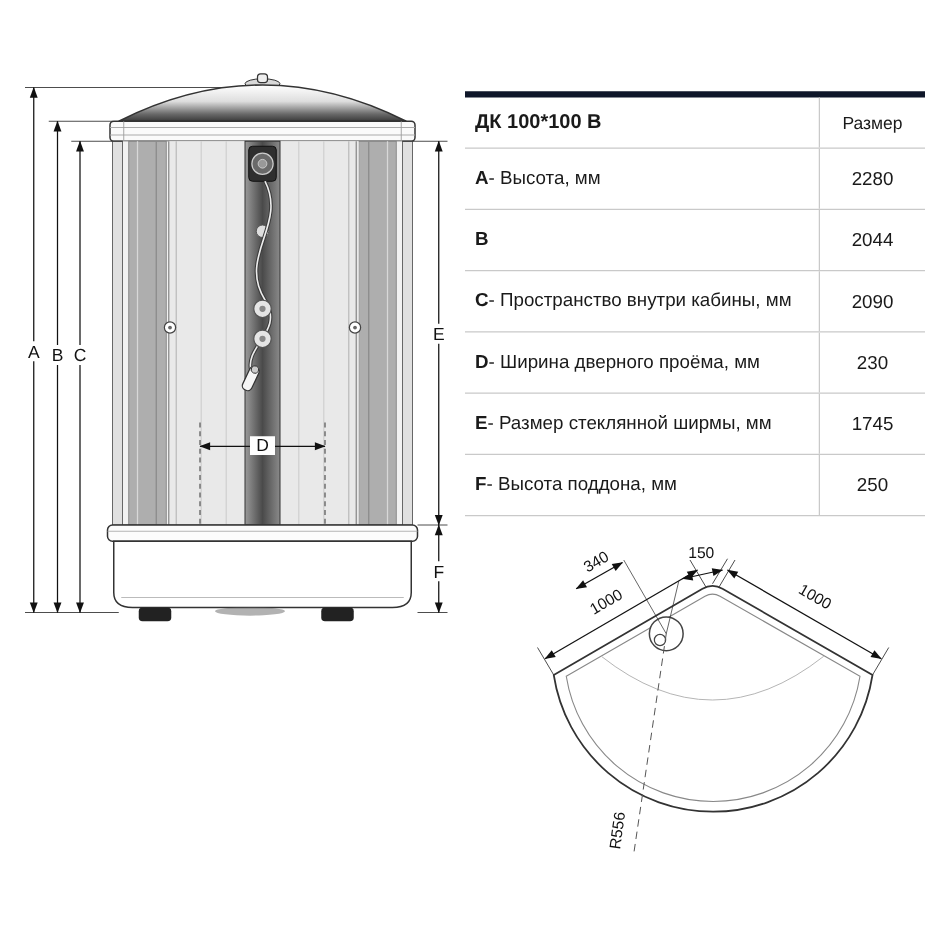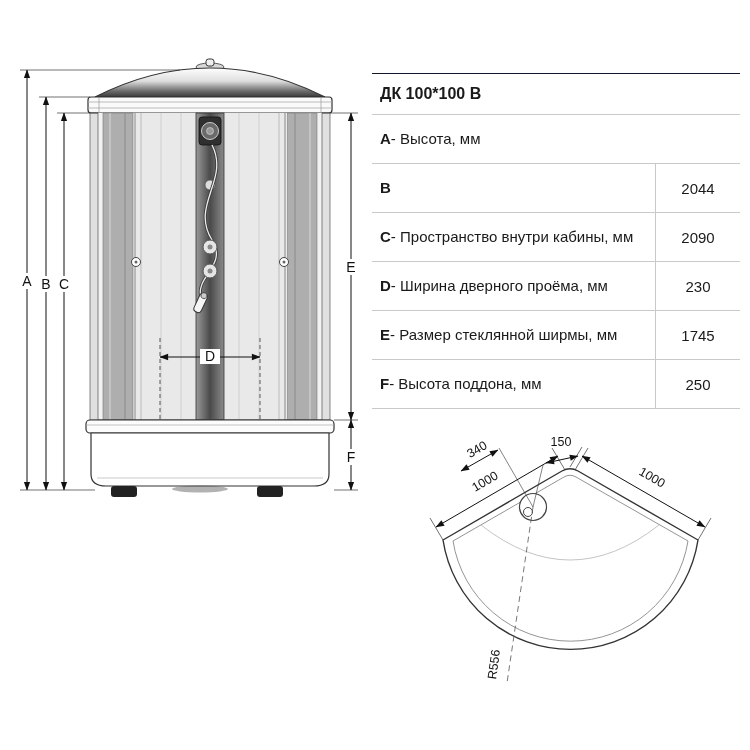--- a/index.html
+++ b/index.html
@@ -2,21 +2,21 @@
 <html><head>
 <meta charset="utf-8">
 <style>
   html,body{margin:0;padding:0;background:#fff;}
   .page{position:relative;width:750px;height:750px;background:#ffffff;overflow:hidden;
         font-family:"Liberation Sans",sans-serif;color:#1a1a1a;}
 
   
   .spec-table{position:absolute;left:372px;top:73px;width:368px;}
   .trow{display:flex;align-items:stretch;border-bottom:1px solid #c9c9c9;min-height:48px;}
-  .trow.head{border-top:1px solid #0f172a;min-height:40px;}
+  .trow.head{border-top:5px solid #0f172a;min-height:40px;}
   .cell-name{flex:1;display:flex;align-items:center;padding:4px 10px 4px 8px;font-size:15px;line-height:1.15;}
   .cell-val{width:84px;border-left:1px solid #c9c9c9;display:flex;align-items:center;justify-content:center;font-size:15px;}
   .head .cell-name{font-weight:bold;font-size:16px;}
   .head .cell-val{font-size:14px;}
   .letter{font-weight:bold;}
 
   svg text{font-family:"Liberation Sans",sans-serif;fill:#111;}
 </style>
 </head>
 <body>
@@ -168,26 +168,28 @@
       <rect x="327" y="204" width="17" height="16" fill="#fff"></rect>
       <text x="336" y="217" text-anchor="middle">E</text>
       <rect x="327" y="394" width="17" height="16" fill="#fff"></rect>
       <text x="336" y="407" text-anchor="middle">F</text>
     </g>
   </svg>
 
   <div class="spec-table">
     <div class="trow head">
       <div class="cell-name">ДК 100*100 В</div>
+      <div class="cell-val">Размер</div>
     </div>
     <div class="trow">
       <div class="cell-name">
           <span class="letter">A</span>
           <span> - Высота, мм</span>
         </div>
+      <div class="cell-val">2280</div>
     </div>
     <div class="trow">
       <div class="cell-name">
           <span class="letter">B</span>
         </div>
       <div class="cell-val">2044</div>
     </div>
     <div class="trow">
       <div class="cell-name">
           <span class="letter">C</span>

